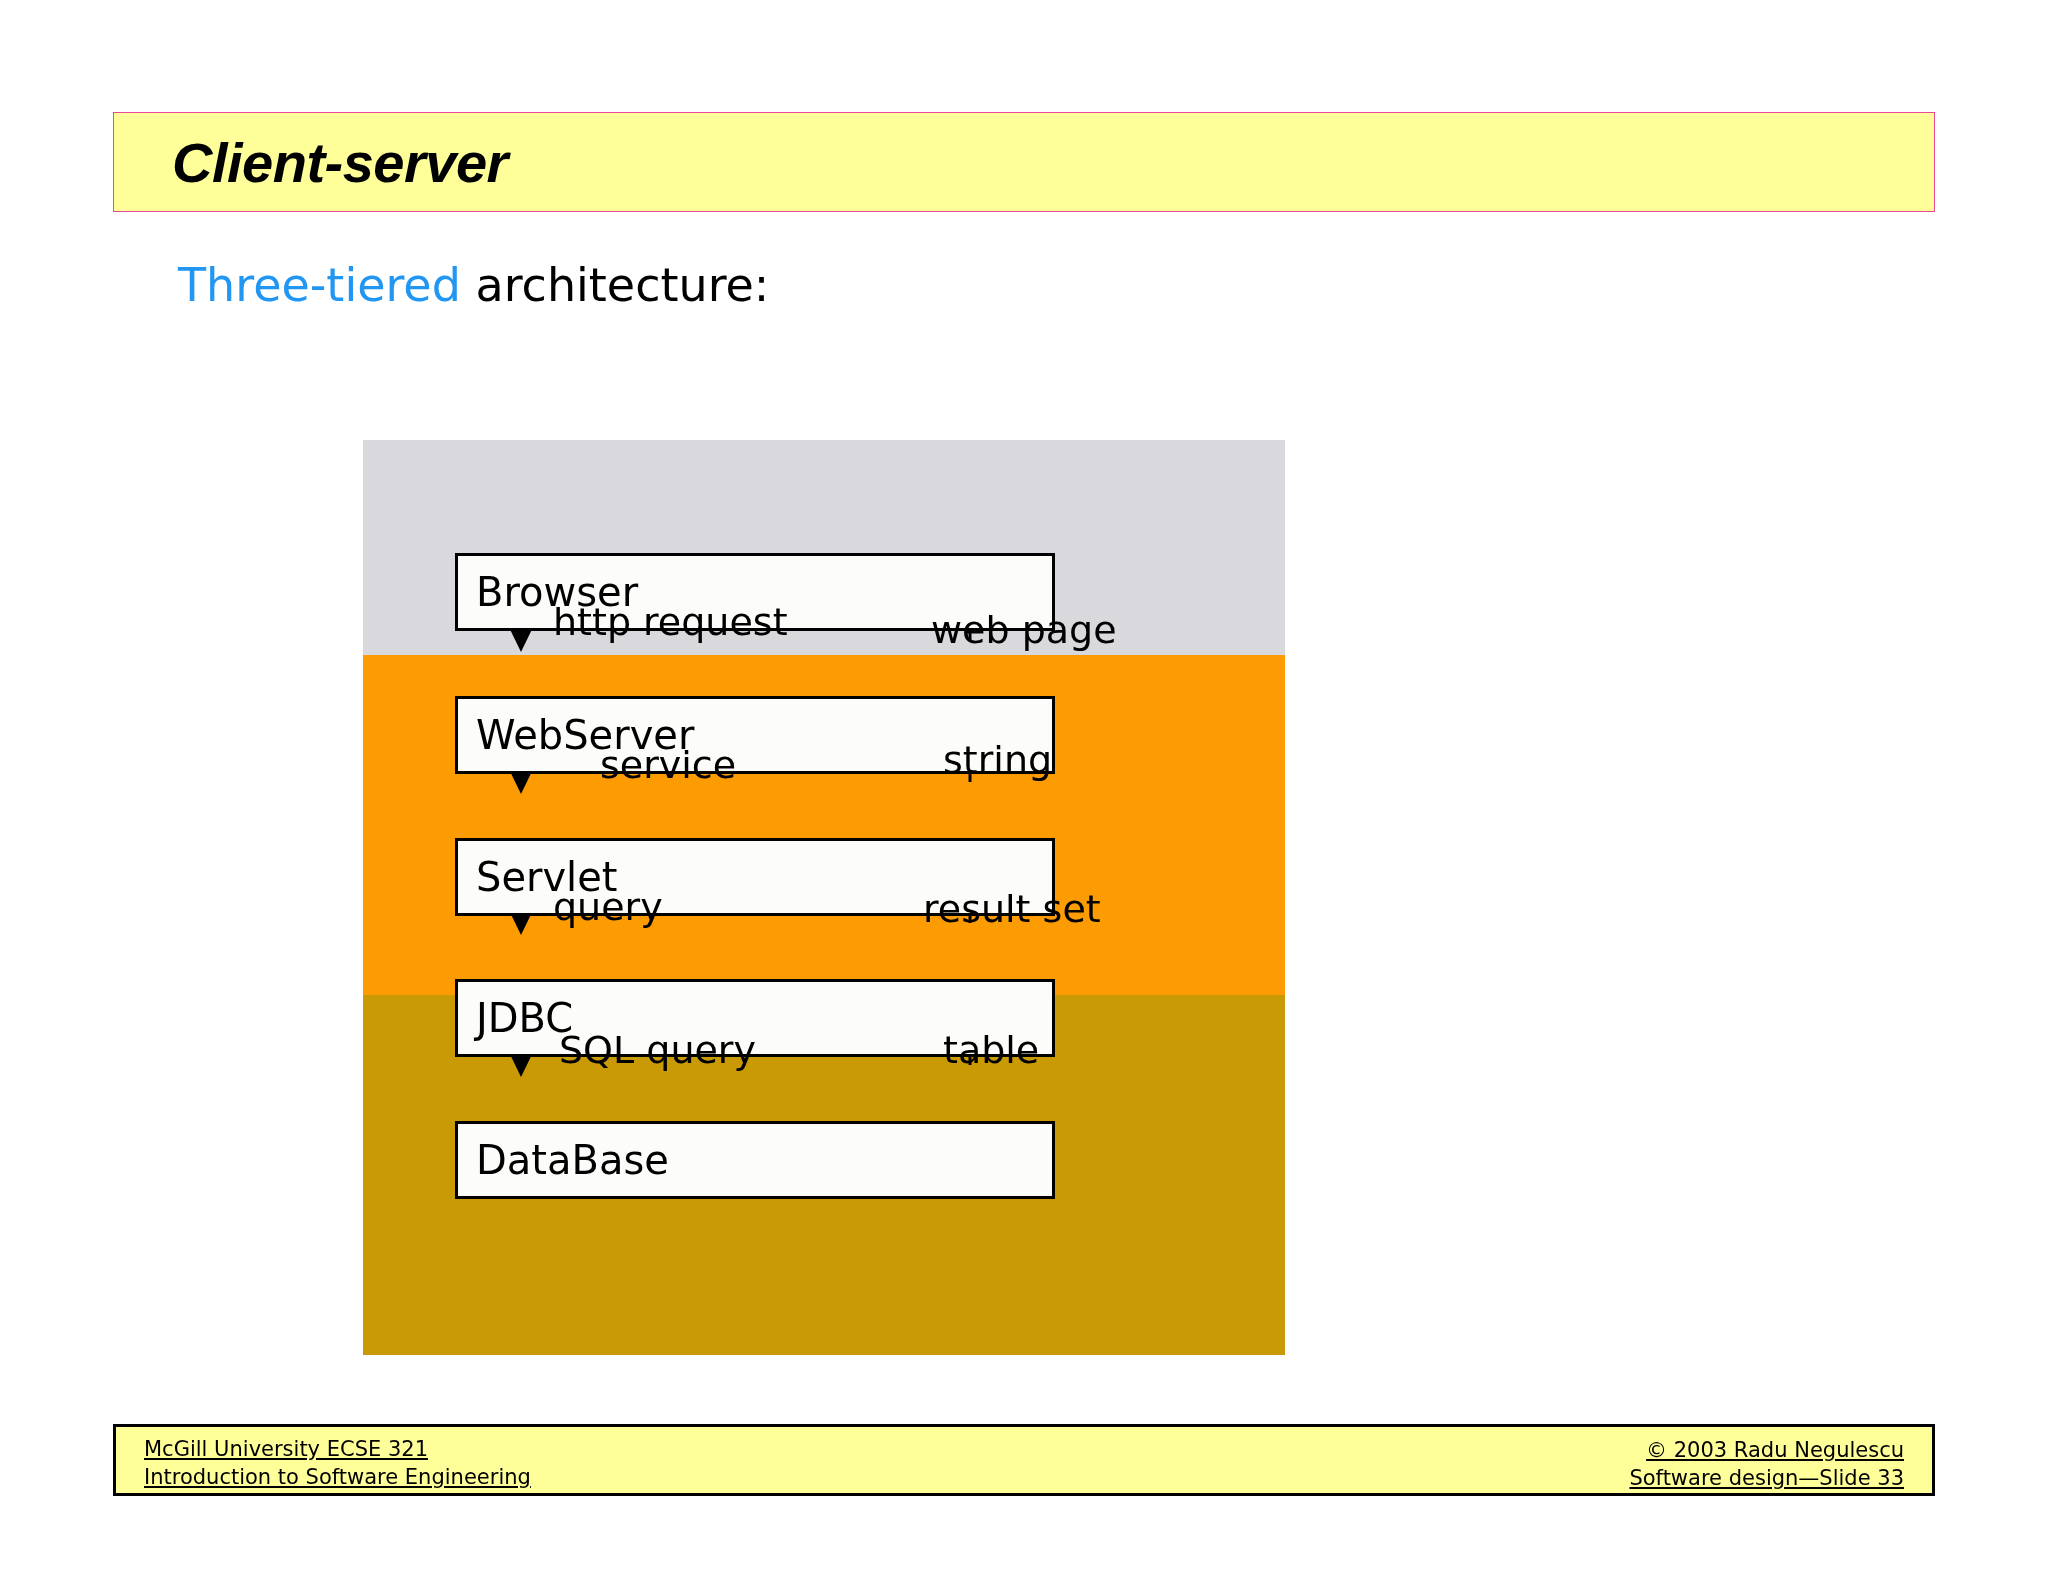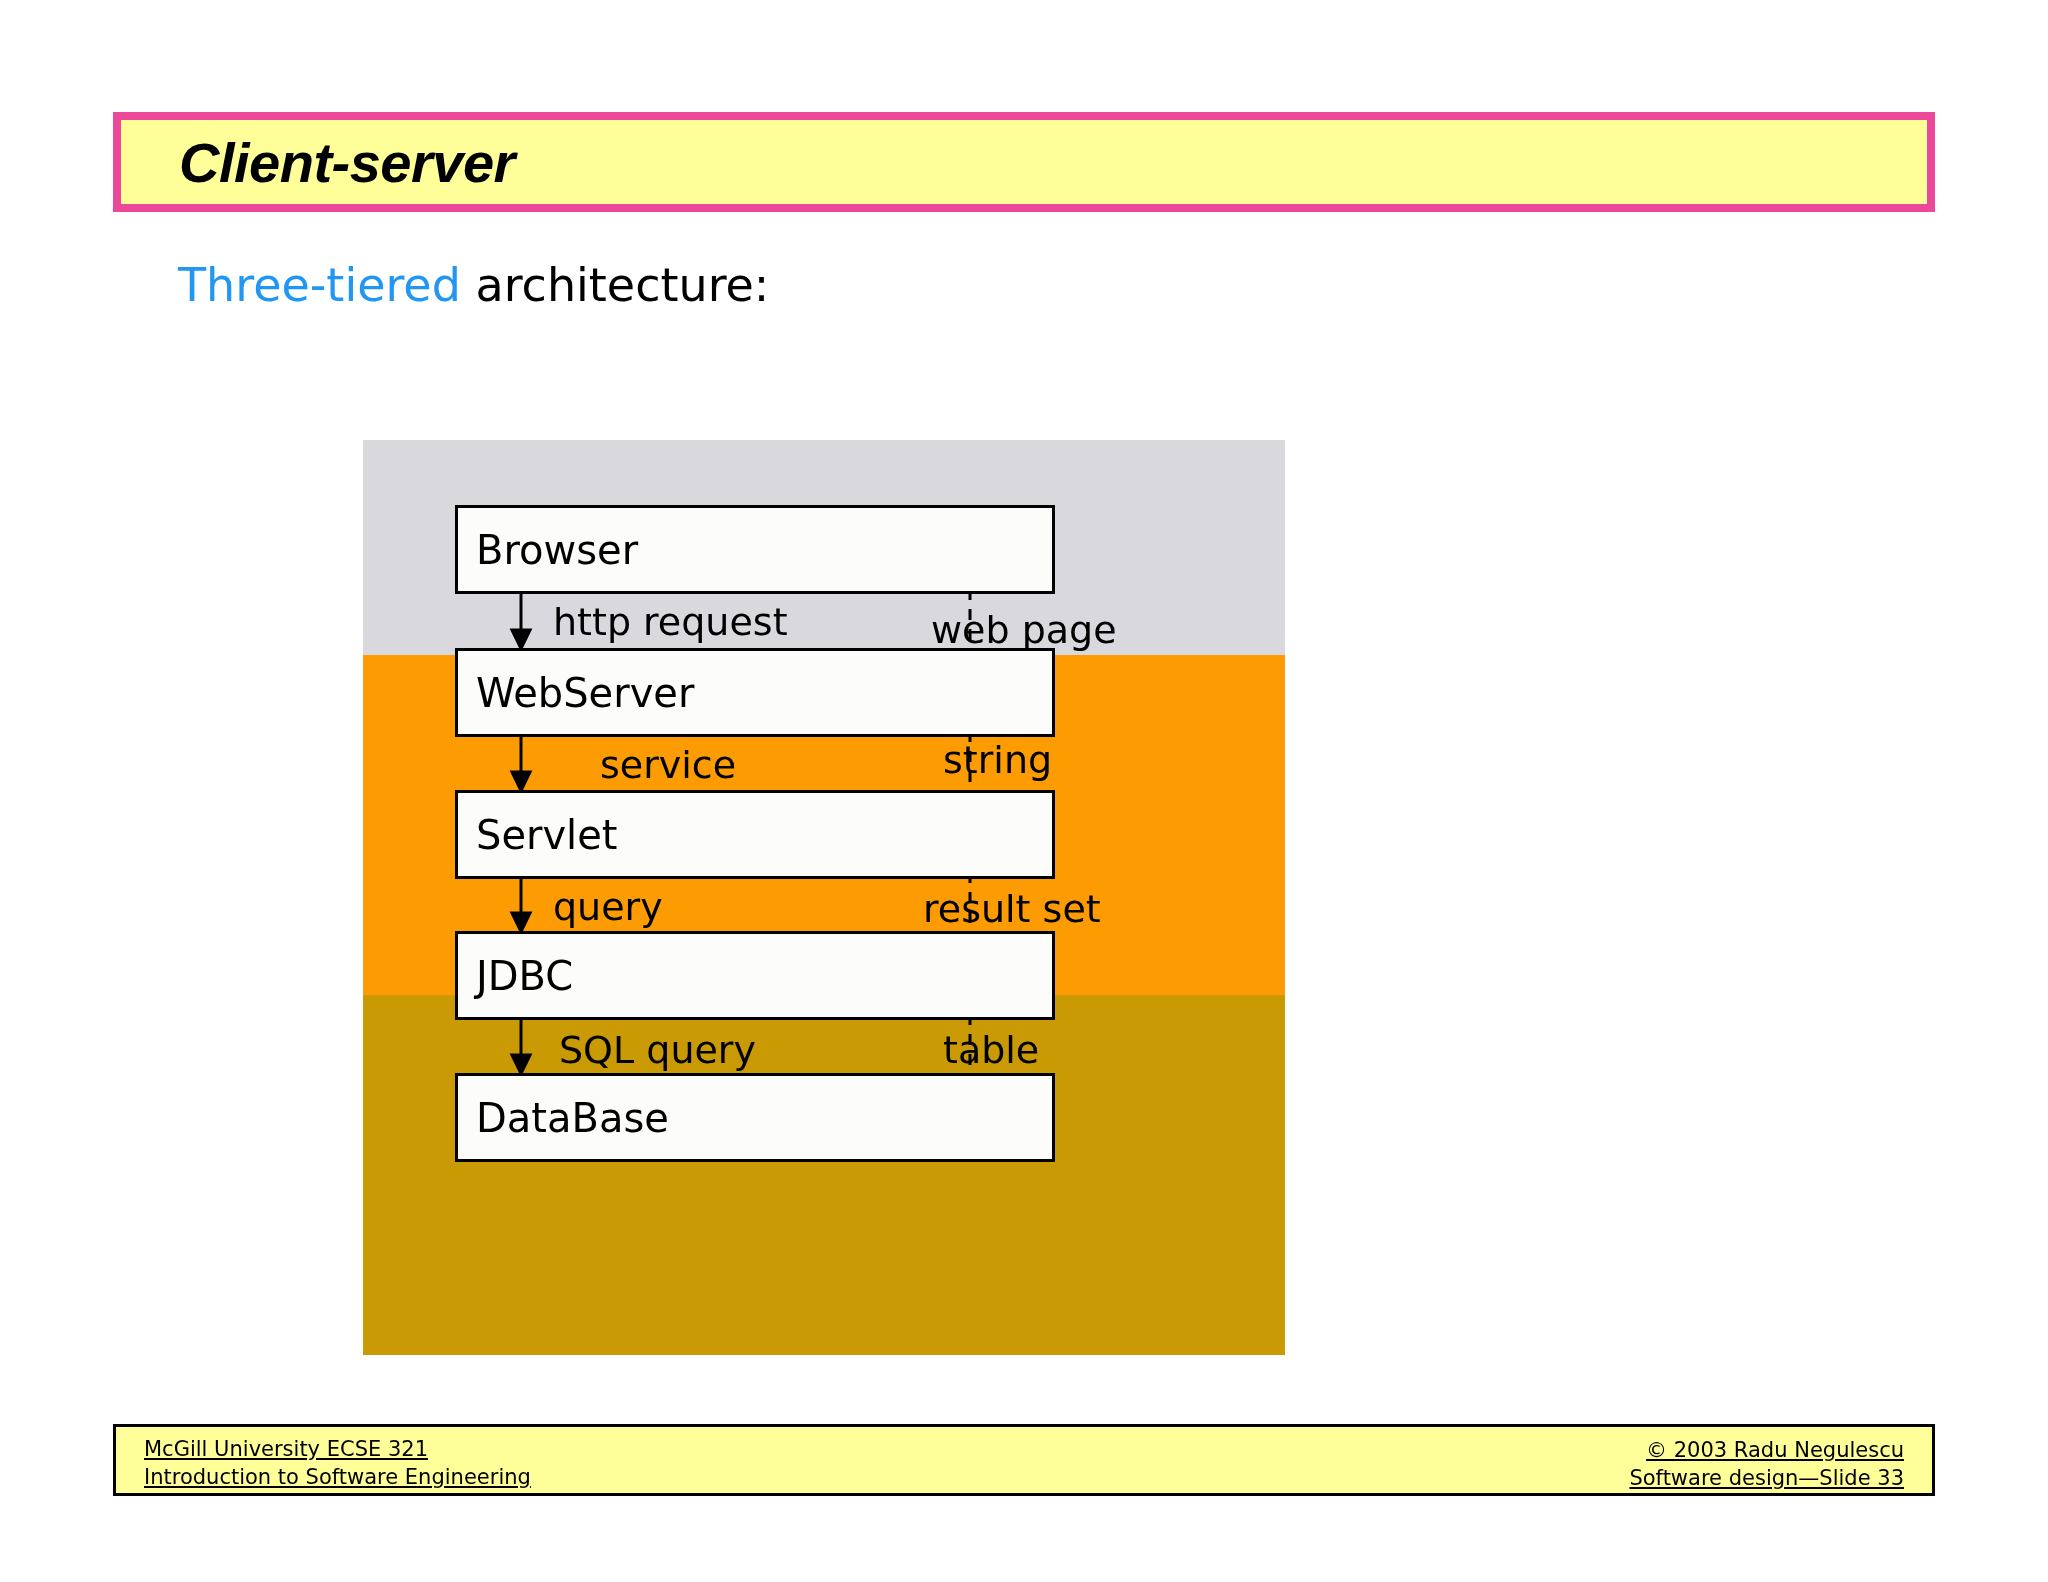--- a/index.html
+++ b/index.html
@@ -16,21 +16,21 @@
   }
 
   
   #title-bar {
     position: absolute;
     left: 113px;
     top: 112px;
     width: 1822px;
     height: 100px;
     background: #ffff99;
-    border: 8px solid #ec4899;
+    border: 1px solid #ec4899;
     box-sizing: border-box;
     display: flex;
     align-items: center;
   }
   #title-text {
     font-size: 56px;
     font-weight: bold;
     font-style: italic;
     color: #000000;
     padding-left: 58px;
@@ -63,26 +63,27 @@
     width: 922px;
   }
   #tier-client   { top: 0px;   height: 215px; background: #d9d9dd; }
   #tier-server   { top: 215px; height: 340px; background: #fd9c02; }
   #tier-database { top: 555px; height: 360px; background: #ca9a04; }
 
   .node-box {
     position: absolute;
     left: 92px;
     width: 600px;
-    height: 89px;
+    height: 78px;
     background: #fcfcfa;
     border: 3px solid #000000;
     box-sizing: border-box;
     display: flex;
     align-items: center;
+    margin-top: 48px;
   }
   .node-box span {
     font-size: 40px;
     color: #000000;
     padding-left: 18px;
     white-space: nowrap;
   }
   #box-browser   { top: 65px;  }
   #box-webserver { top: 208px; }
   #box-servlet   { top: 350px; }

